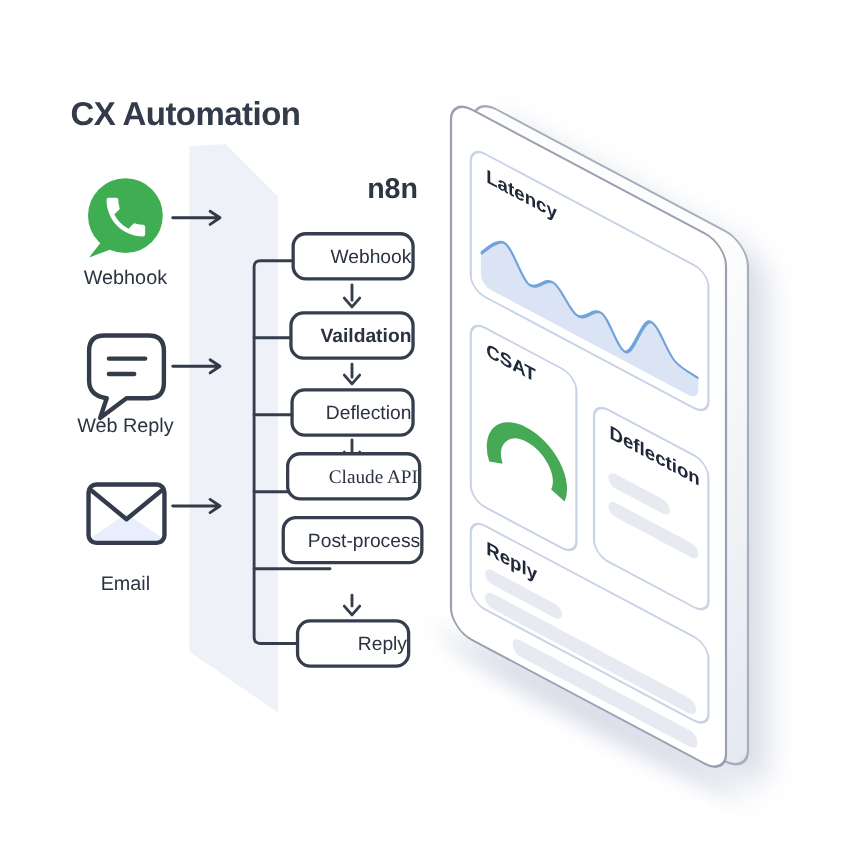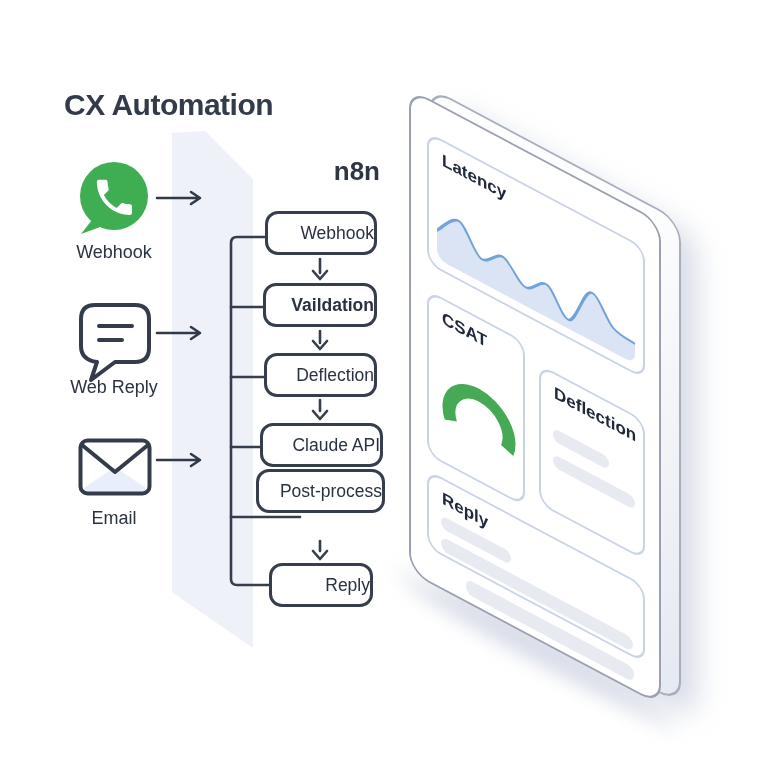--- a/index.html
+++ b/index.html
@@ -89,21 +89,21 @@
   <path d="M21,24 H54 M21,38 H44" stroke="#343c4b" stroke-width="4" stroke-linecap="round"></path>
 </svg>
 <div class="abs channel-label" style="left:39px;top:377px;">Web Reply</div>
 
 <svg class="abs" style="left:78px;top:438px;" width="74" height="58" viewBox="0 0 74 58">
   <rect x="2.5" y="2.5" width="69" height="53" rx="7" fill="#ffffff"></rect>
   <path d="M6,50 L37,29 L68,50 L68,51 Q68,54 64,54 H10 Q6,54 6,51 Z" fill="#e8eefb"></path>
   <path d="M4,7 L37,34 L70,7" fill="none" stroke="#343c4b" stroke-width="4" stroke-linecap="round" stroke-linejoin="round"></path>
   <rect x="2.5" y="2.5" width="69" height="53" rx="7" fill="none" stroke="#343c4b" stroke-width="4"></rect>
 </svg>
-<div class="abs channel-label" style="left:39px;top:508px;">Email</div>
+<div class="abs channel-label" style="left:39px;top:520px;">Email</div>
 
 <svg class="abs arrow-right" style="top:190px;" viewBox="0 0 52 16">
   <path d="M1,8 H42 M35,2 L44,8 L35,14" fill="none" stroke="#323a48" stroke-width="2.6" stroke-linecap="round" stroke-linejoin="round"></path>
 </svg>
 <svg class="abs arrow-right" style="top:325px;" viewBox="0 0 52 16">
   <path d="M1,8 H42 M35,2 L44,8 L35,14" fill="none" stroke="#323a48" stroke-width="2.6" stroke-linecap="round" stroke-linejoin="round"></path>
 </svg>
 <svg class="abs arrow-right" style="top:452px;" viewBox="0 0 52 16">
   <path d="M1,8 H42 M35,2 L44,8 L35,14" fill="none" stroke="#323a48" stroke-width="2.6" stroke-linecap="round" stroke-linejoin="round"></path>
 </svg>
@@ -127,21 +127,21 @@
 
 <div class="abs flow-box" style="left:265px;top:211px;width:112px;">
     <span>Webhook</span>
   </div>
 <div class="abs flow-box" style="left:263px;top:283px;width:114px;font-weight:bold;">
     <span>Vaildation</span>
   </div>
 <div class="abs flow-box" style="left:264px;top:353px;width:113px;">
     <span>Deflection</span>
   </div>
-<div class="abs flow-box" style="left:260px;top:423px;width:123px;">
+<div class="abs flow-box" style="left:260px;top:411px;width:123px;font-family:Liberation Serif, serif;">
     <span>Claude API</span>
   </div>
 <div class="abs flow-box" style="left:256px;top:469px;width:129px;">
     <span>Post-process</span>
   </div>
 <div class="abs flow-box" style="left:269px;top:563px;width:104px;">
     <span>Reply</span>
   </div>
 
 <div class="abs tablet">

